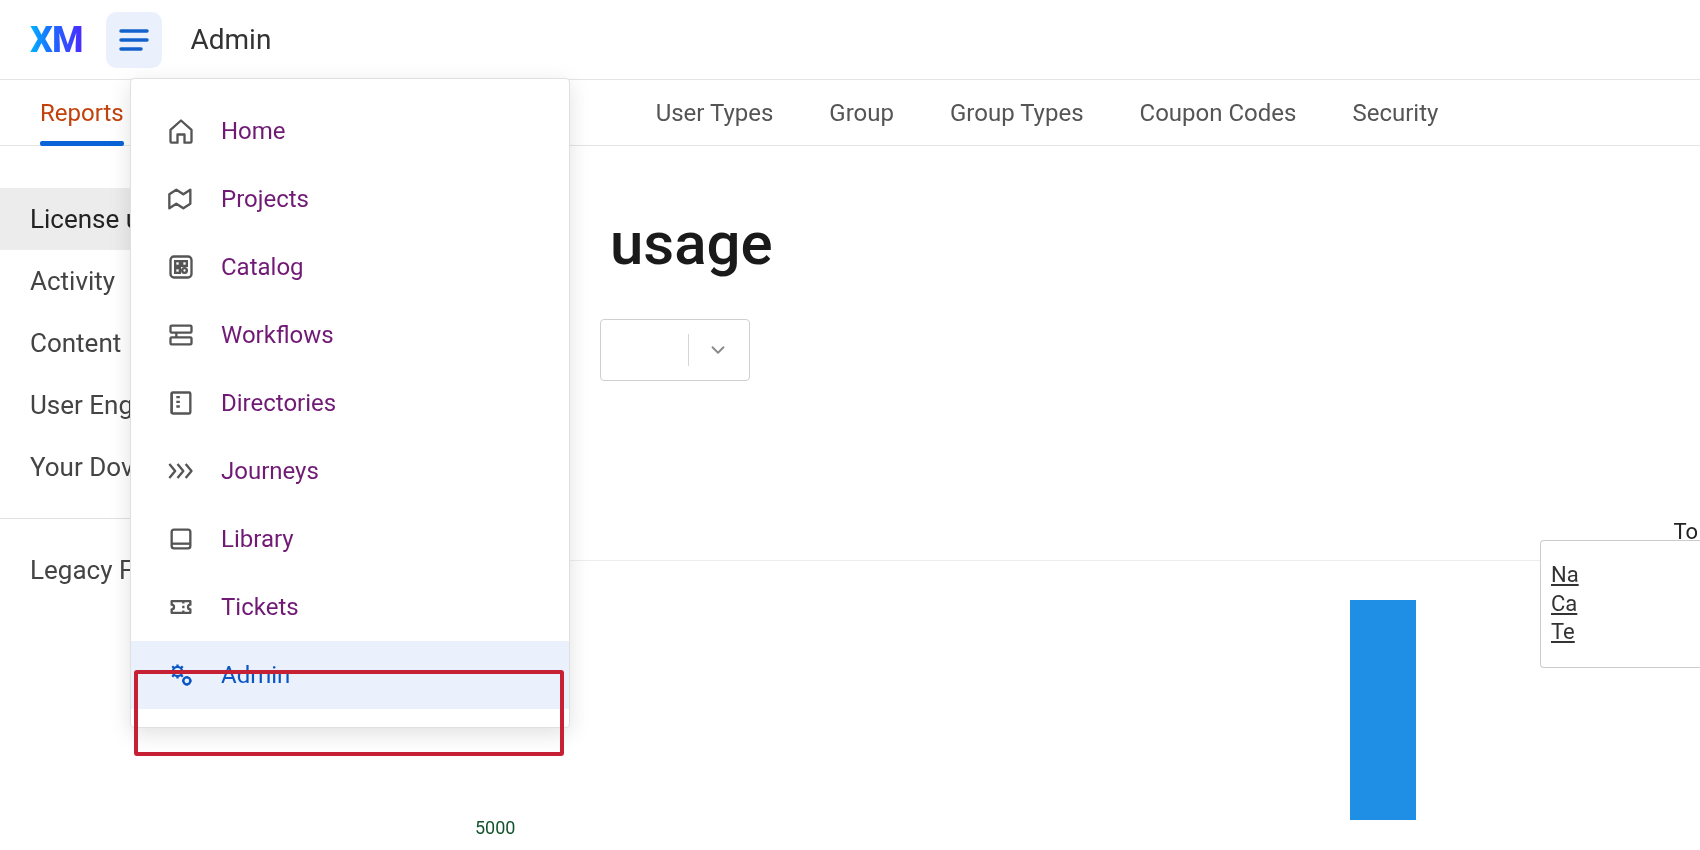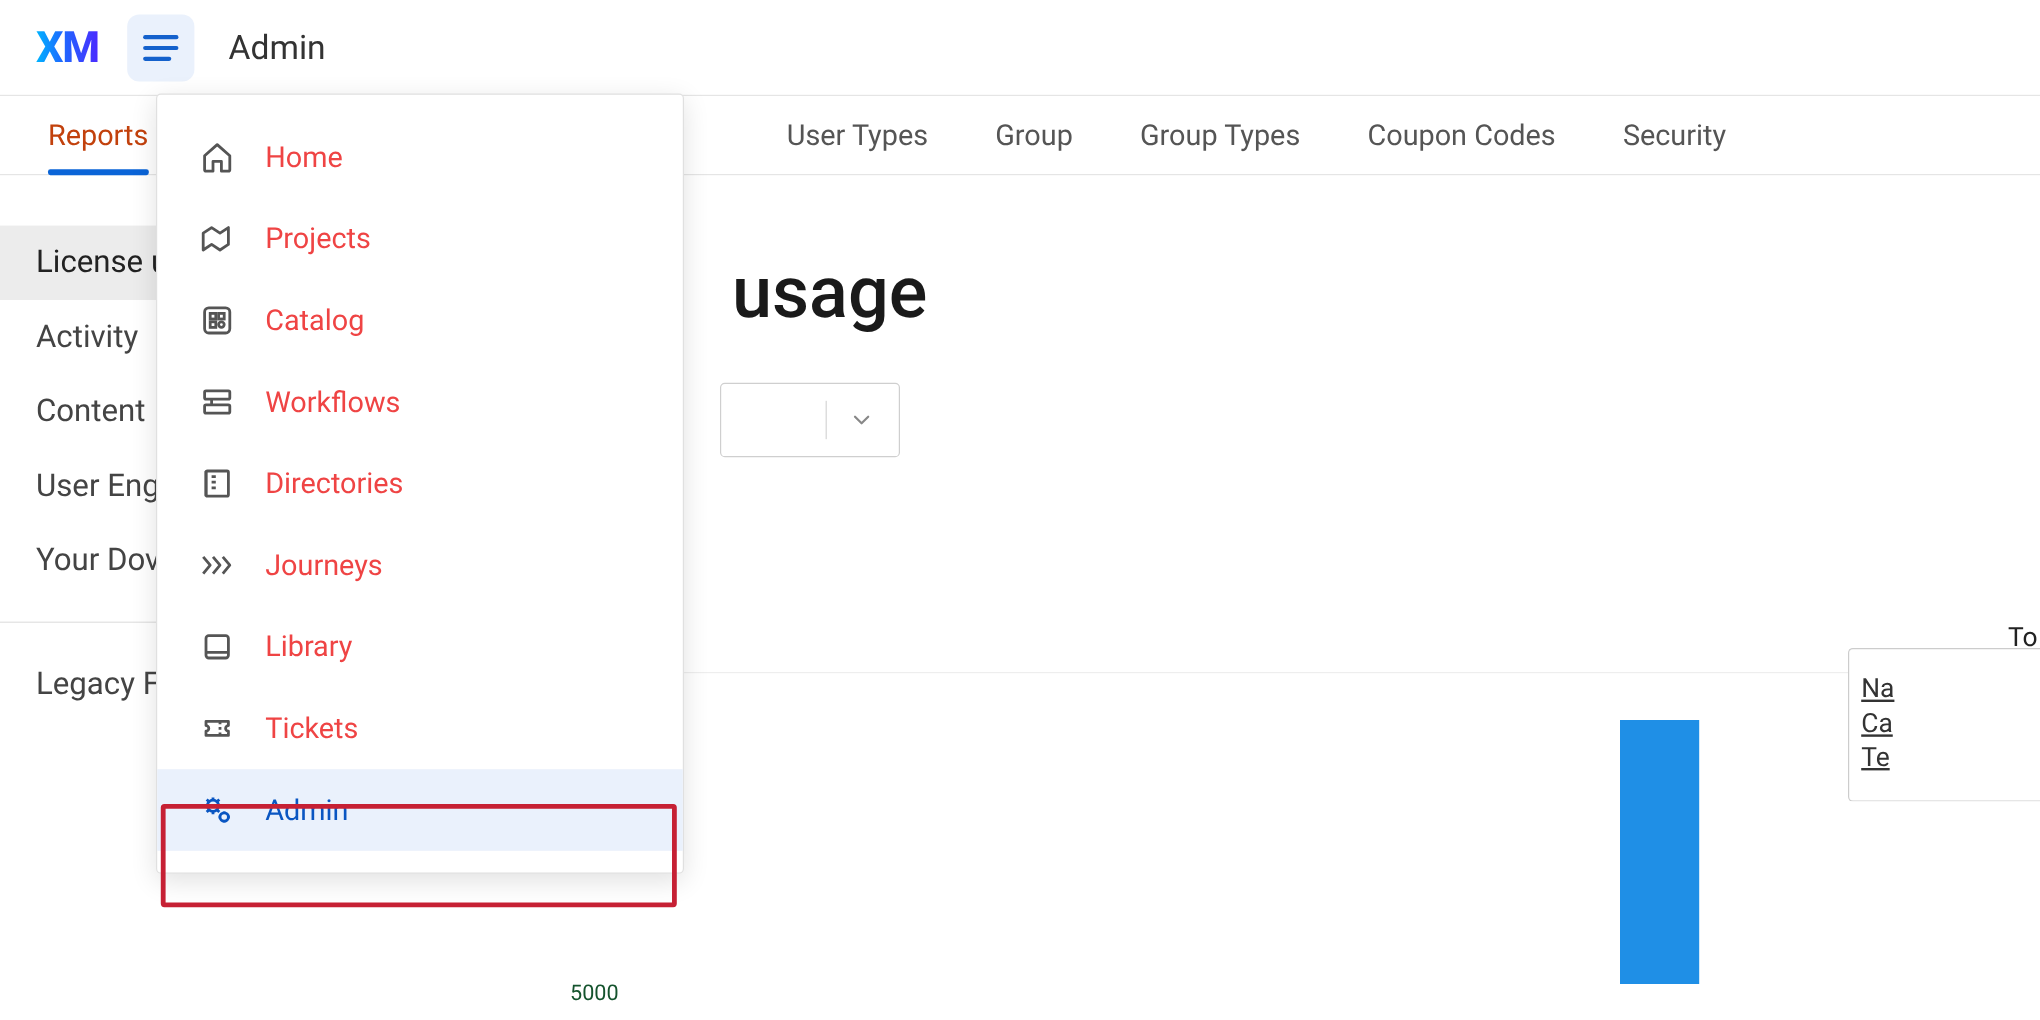--- a/index.html
+++ b/index.html
@@ -193,21 +193,21 @@
     box-shadow: 0 6px 22px rgba(0,0,0,0.12);
     padding: 18px 0 18px 0;
     z-index: 50;
   }
   .menu-item {
     display: flex;
     align-items: center;
     gap: 24px;
     padding: 18px 34px;
     font-size: 24px;
-    color: #ef4444;
+    color: #701a75;
     cursor: pointer;
   }
   .menu-item .icon { width: 32px; height: 32px; display: flex; align-items: center; justify-content: center; color: #555; }
   .menu-item.active {
     background: #eaf1fc;
     color: #0a56c2;
   }
   .menu-item.active .icon { color: #0a56c2; }
   .annot-box {
     position: absolute;

